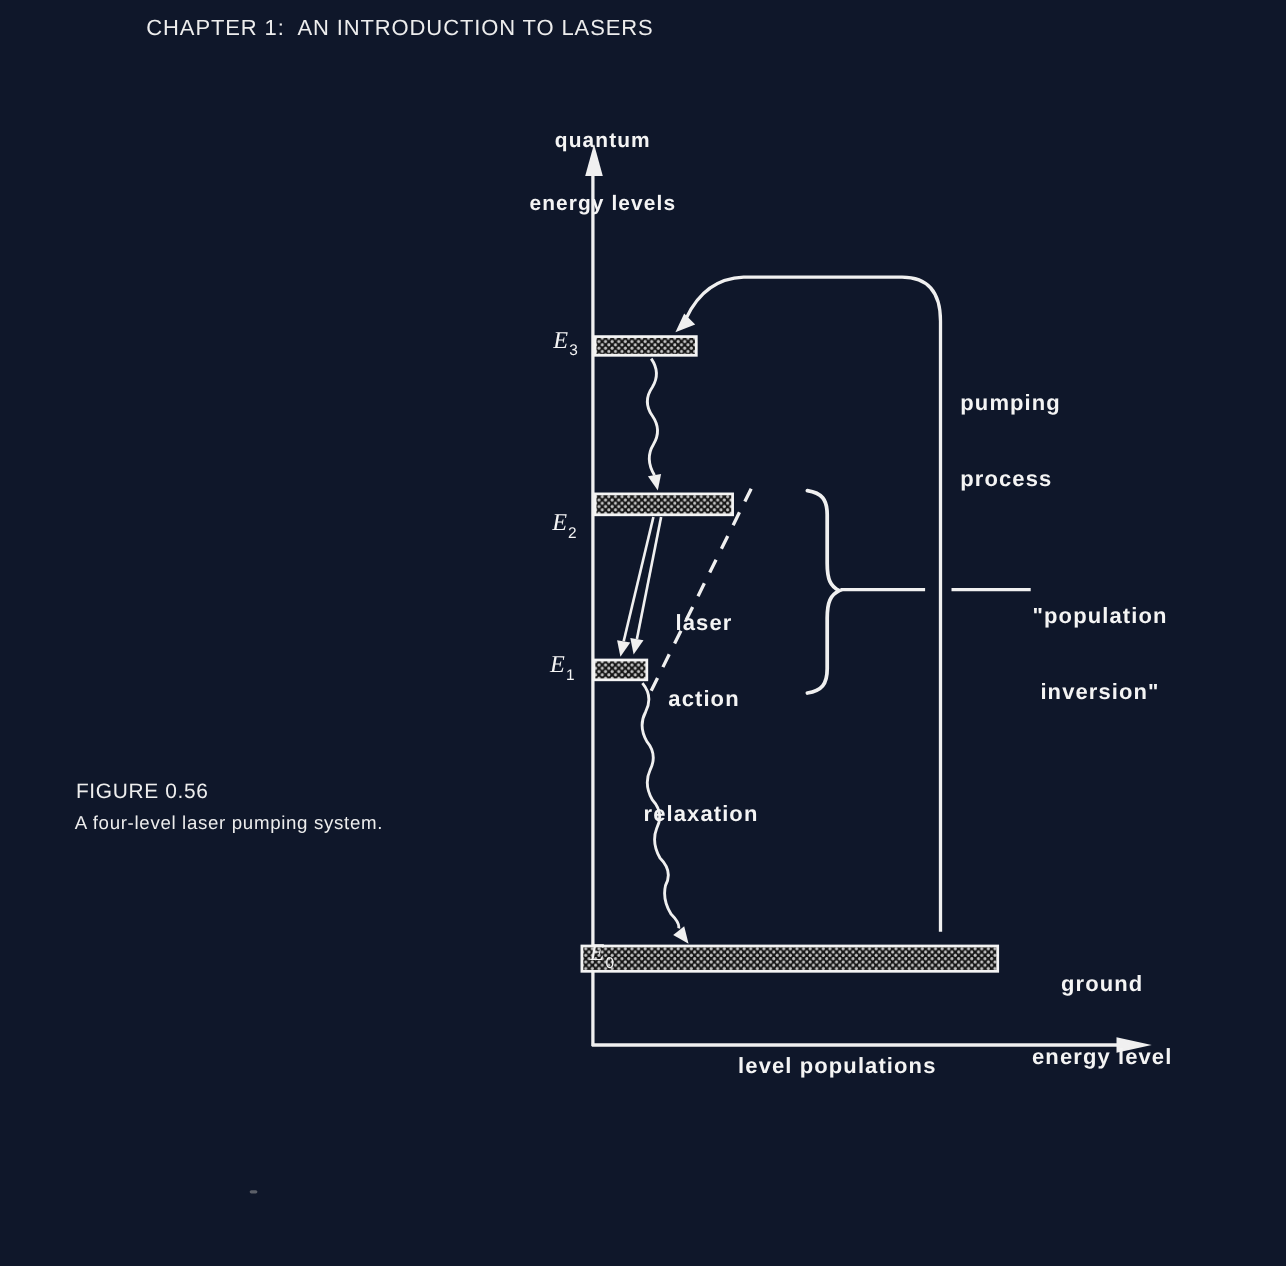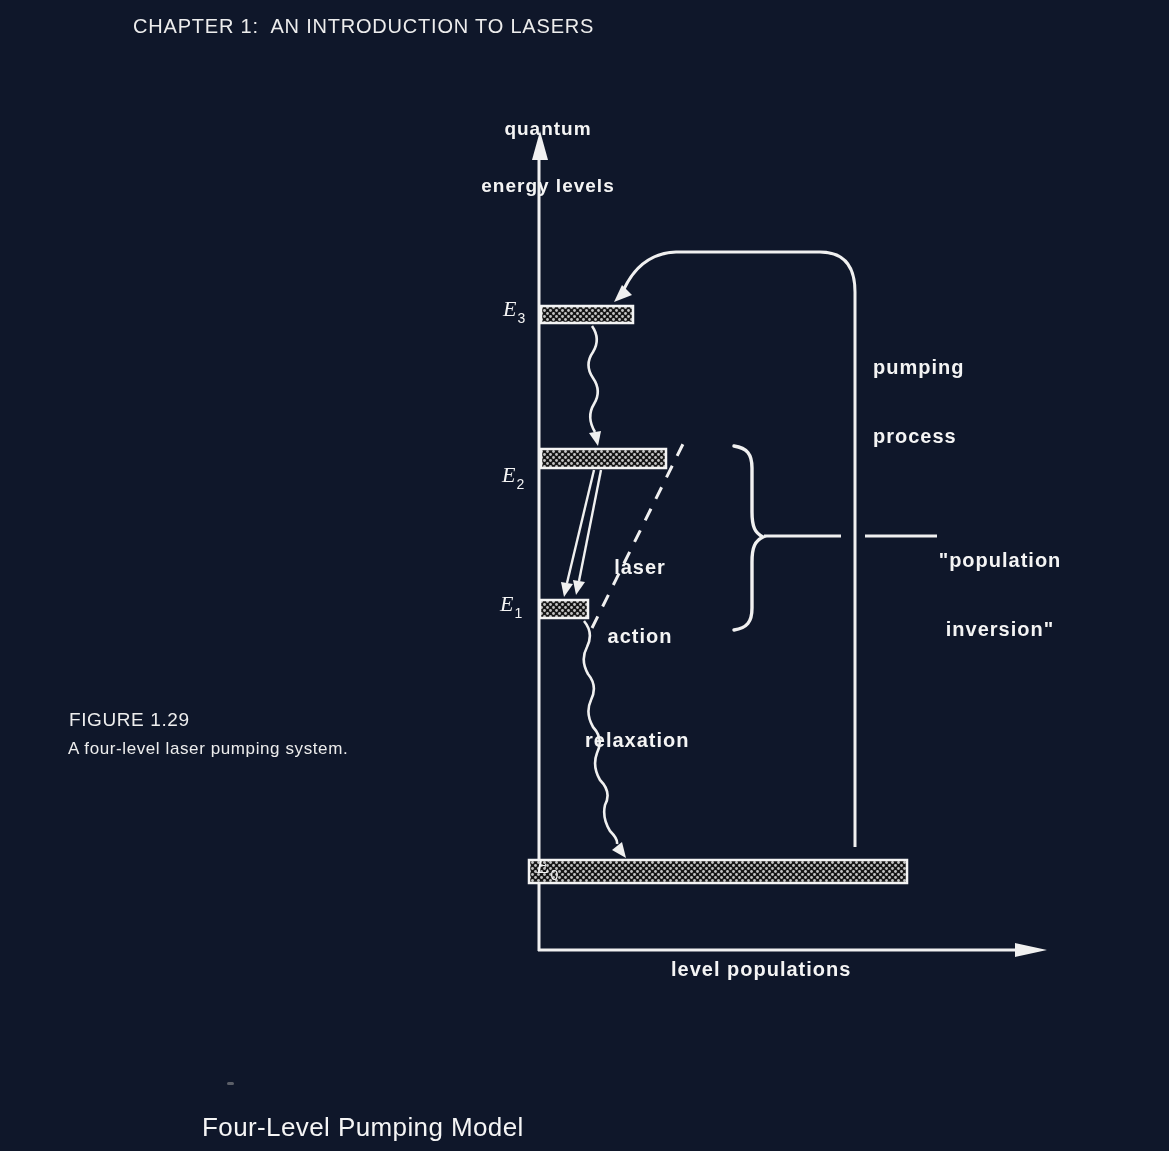--- a/index.html
+++ b/index.html
@@ -136,21 +136,24 @@
     <div>action</div>
   </div>
 
   <div class="abs diagram-label relax">relaxation</div>
 
   <div class="abs diagram-label centered popinv">
     <div>"population</div>
     <div>inversion"</div>
   </div>
 
+  <div class="abs diagram-label centered ground">
+    <div>ground</div>
+    <div>energy level</div>
+  </div>
 
-  <div class="abs figno">FIGURE 1.29</div>
+  <div class="abs figno">FIGURE 0.56</div>
   <div class="abs figcap">A four-level laser pumping system.</div>
 
   <div class="abs artifact"></div>
 
-  <div class="abs slide-title">Four-Level Pumping Model</div>
 
 </div>
 
 </body></html>

